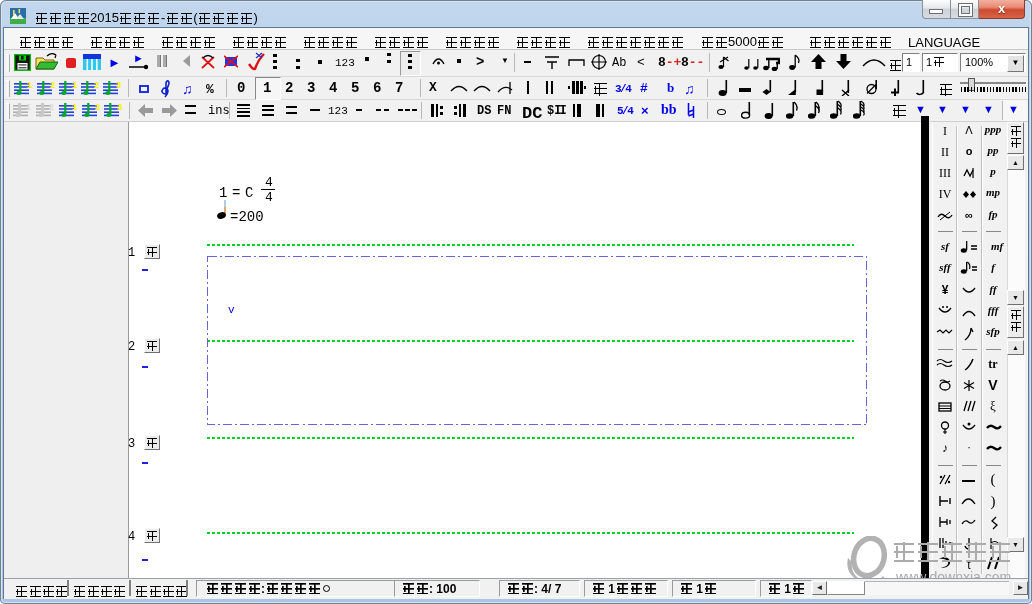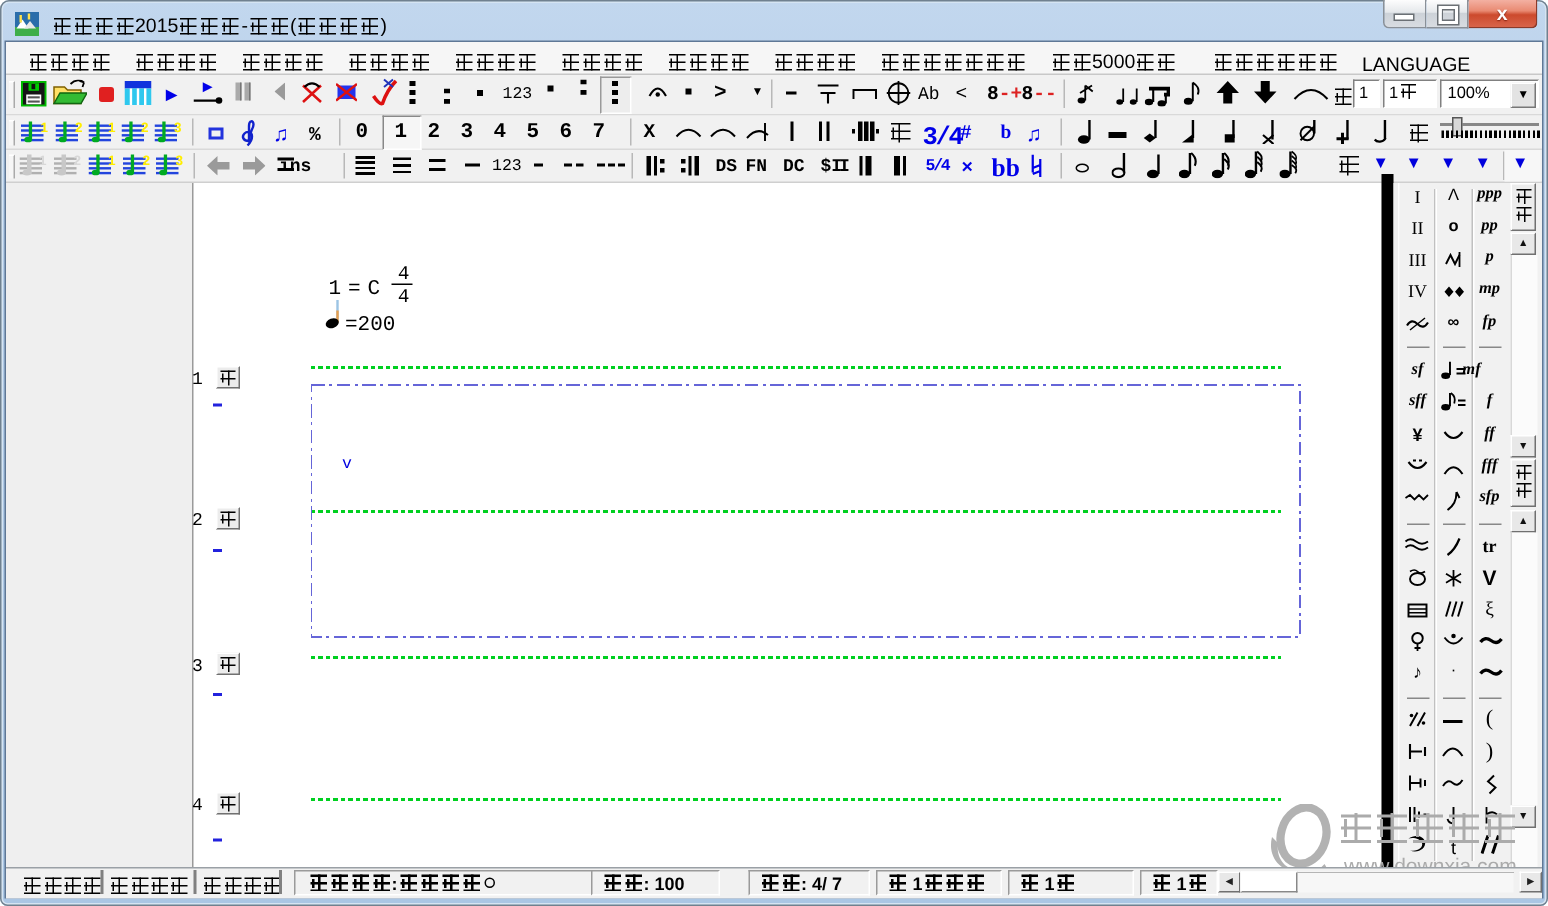--- a/index.html
+++ b/index.html
@@ -291,21 +291,21 @@
  <span class="abs" style="left:542px;top:4px;width:2px;height:13px;background:#000"></span>
     <span class="abs" style="left:547px;top:4px;width:2px;height:13px;background:#000"></span>
  <span class="abs" style="left:564px;top:4px">
       <span style="position:absolute;width:2px;height:3px;background:#000;top:5px"></span>
       <span style="position:absolute;left:4px;width:2.5px;height:13px;background:#000"></span>
       <span style="position:absolute;left:8px;width:2.5px;height:13px;background:#000"></span>
       <span style="position:absolute;left:12px;width:2.5px;height:13px;background:#000"></span>
       <span style="position:absolute;left:16px;width:2px;height:3px;background:#000;top:5px"></span>
     </span>
  <span class="abs" style="left:588px;top:4px"><span class="cj" style="width:13px;height:13px;background-size:13px 1.3px,13px 1.3px,13px 1.3px,1.3px 13px,1.3px 7px"></span></span>
- <span class="abs blue mono" style="left:611px;top:6px;font-size:17px;font-weight:bold;letter-spacing:-1.5px">3/4</span>
+ <span class="abs blue mono" style="left:611px;top:6px;font-size:11px;font-weight:bold;letter-spacing:-1.5px">3/4</span>
  <span class="abs blue mono" style="left:636px;top:4px;font-size:13px;font-weight:bold">#</span>
  <span class="abs blue" style="left:663px;top:3px;font-size:13px;font-weight:bold;font-family:'Liberation Serif',serif">b</span>
  <span class="abs blue" style="left:680px;top:4px;font-size:14px">♫</span>
  <span class="vsep" style="left:703px;top:2px;height:18px"></span>
  <svg class="abs" style="left:714px;top:3px" width="13" height="16">
       <use href="#nq"></use>
     </svg>
  <span class="abs" style="left:735px;top:11px;width:12px;height:3.5px;background:#000"></span>
  <svg class="abs" style="left:758px;top:3px" width="13" height="16">
       <rect x="7.5" y="0" width="1.6" height="12" fill="#000"></rect>
@@ -364,21 +364,21 @@
       <text x="13" y="8" font-size="9" font-weight="bold" fill="#ffee00" font-family="Liberation Sans">3</text>
     </svg>
  <span class="vsep" style="left:125px;top:2px;height:17px"></span>
  <svg class="abs" style="left:134px;top:4px" width="16" height="13">
       <path d="M0 6.5 L7 0 V4 H15 V9 H7 V13 Z" fill="#9a9a9a"></path>
     </svg>
  <svg class="abs" style="left:157px;top:4px" width="16" height="13">
       <path d="M16 6.5 L9 0 V4 H1 V9 H9 V13 Z" fill="#9a9a9a"></path>
     </svg>
  <span class="abs" style="left:181px;top:5px;width:11px;height:9px;border-top:2px solid #000;border-bottom:2px solid #000;box-sizing:border-box"></span>
- <span class="abs mono" style="left:182px;top:4px;font-size:12px;font-weight:bold">ins</span>
+ <span class="abs mono" style="left:204px;top:4px;font-size:12px;font-weight:normal">ins</span>
  <span class="vsep" style="left:225px;top:2px;height:17px"></span>
  <span class="abs" style="left:233px;top:4px;width:13px;height:13px;background:repeating-linear-gradient(#000 0 1.8px,transparent 1.8px 3.6px)"></span>
  <span class="abs" style="left:258px;top:5px;width:12px;height:11px;background:repeating-linear-gradient(#000 0 1.8px,transparent 1.8px 4.4px)"></span>
  <span class="abs" style="left:282px;top:6px;width:11px;height:8px;background:linear-gradient(#000 0 1.8px,transparent 1.8px 6px,#000 6px 8px)"></span>
  <span class="abs" style="left:306px;top:9px;width:10px;height:2px;background:#000"></span>
  <span class="abs mono" style="left:324px;top:5px;font-size:11px">123</span>
  <span class="abs" style="left:352px;top:9px;width:6px;height:2px;background:#000"></span>
  <span class="abs" style="left:372px;top:9px;width:13px;height:2px;background:repeating-linear-gradient(90deg,#000 0 5px,transparent 5px 8px)"></span>
  <span class="abs" style="left:394px;top:9px;width:19px;height:2px;background:repeating-linear-gradient(90deg,#000 0 5px,transparent 5px 7px)"></span>
  <span class="vsep" style="left:417px;top:2px;height:17px"></span>
@@ -389,33 +389,33 @@
       <span style="position:absolute;left:9px;top:8px;width:2.5px;height:2.5px;background:#000"></span>
     </span>
  <span class="abs" style="left:450px;top:4px">
       <span style="position:absolute;top:2px;width:2.5px;height:2.5px;background:#000"></span>
       <span style="position:absolute;top:8px;width:2.5px;height:2.5px;background:#000"></span>
       <span style="position:absolute;left:5px;width:1.5px;height:13px;background:#000"></span>
       <span style="position:absolute;left:8.5px;width:3px;height:13px;background:#000"></span>
     </span>
  <span class="abs mono" style="left:473px;top:4px;font-size:12px;font-weight:bold">DS</span>
  <span class="abs mono" style="left:493px;top:4px;font-size:12px;font-weight:bold">FN</span>
- <span class="abs mono" style="left:518px;top:4px;font-size:12px;font-weight:bold">DC</span>
+ <span class="abs mono" style="left:518px;top:4px;font-size:17px;font-weight:bold">DC</span>
  <span class="abs mono" style="left:543px;top:4px;font-size:12px;font-weight:bold">$<span style="letter-spacing:-2px">II</span></span>
  <span class="abs" style="left:569px;top:4px">
       <span style="position:absolute;width:2px;height:13px;background:#000"></span>
       <span style="position:absolute;left:4px;width:3.5px;height:13px;background:#000"></span>
     </span>
  <span class="abs" style="left:592px;top:4px">
       <span style="position:absolute;width:3.5px;height:13px;background:#000"></span>
       <span style="position:absolute;left:5.5px;width:2px;height:13px;background:#000"></span>
     </span>
  <span class="abs blue mono" style="left:613px;top:5px;font-size:11px;font-weight:bold;letter-spacing:-1.5px">5/4</span>
  <span class="abs blue" style="left:637px;top:3px;font-size:13px;font-weight:bold">×</span>
- <span class="abs blue" style="left:657px;top:2px;font-size:17px;font-weight:bold;font-family:'Liberation Serif',serif">bb</span>
+ <span class="abs blue" style="left:657px;top:2px;font-size:14px;font-weight:bold;font-family:'Liberation Serif',serif">bb</span>
  <svg class="abs" style="left:683px;top:3px" width="8" height="15">
       <path d="M1.5 0 V12 M6.5 3 V15 M1.5 9 L6.5 7 M1.5 13 L6.5 11" stroke="#0000e8" stroke-width="1.5"></path>
     </svg>
  <span class="vsep" style="left:703px;top:2px;height:17px"></span>
  <span class="abs" style="left:713px;top:9px;width:9px;height:6px;border:1.8px solid #000;border-radius:50%;box-sizing:border-box"></span>
  <svg class="abs" style="left:737px;top:2px" width="13" height="17">
       <rect x="7.5" y="0" width="1.6" height="13" fill="#000"></rect>
       <ellipse cx="4.6" cy="13.2" rx="4" ry="2.9" fill="none" stroke="#000" stroke-width="1.4"></ellipse>
     </svg>
  <svg class="abs" style="left:760px;top:2px" width="13" height="17">
@@ -607,21 +607,21 @@
       </svg>
  <svg class="abs" style="left:35px;top:415px" width="11" height="13">
         <path d="M5 1 V12 M5 12 Q2 12 1 9" stroke="#000" stroke-width="1.3" fill="none"></path>
       </svg>
  <span class="sy" style="left:28px;top:437px;font-size:12px">t</span>
  <span class="sy dyn" style="left:52px;top:2px">ppp</span>
  <span class="sy dyn" style="left:52px;top:23px">pp</span>
  <span class="sy dyn" style="left:52px;top:44px">p</span>
  <span class="sy dyn" style="left:52px;top:65px">mp</span>
  <span class="sy dyn" style="left:52px;top:87px">fp</span>
- <span class="sy dyn" style="left:40px;top:119px">mf</span>
+ <span class="sy dyn" style="left:56px;top:119px">mf</span>
  <span class="sy dyn" style="left:52px;top:140px">f</span>
  <span class="sy dyn" style="left:52px;top:162px">ff</span>
  <span class="sy dyn" style="left:52px;top:183px">fff</span>
  <span class="sy dyn" style="left:52px;top:204px">sfp</span>
  <span class="sy dyn" style="left:52px;top:236px;font-style:normal;font-size:12px">tr</span>
  <span class="sy" style="left:52px;top:256px;font-size:14px;font-weight:bold">V</span>
  <span class="sy" style="left:52px;top:277px;font-size:13px;font-family:'Liberation Serif',serif">ξ</span>
  <svg class="abs" style="left:57px;top:301px" width="16" height="9">
         <path d="M1 5 Q4 1 8 4 Q12 7 15 3" stroke="#000" stroke-width="2.2" fill="none"></path>
       </svg>

